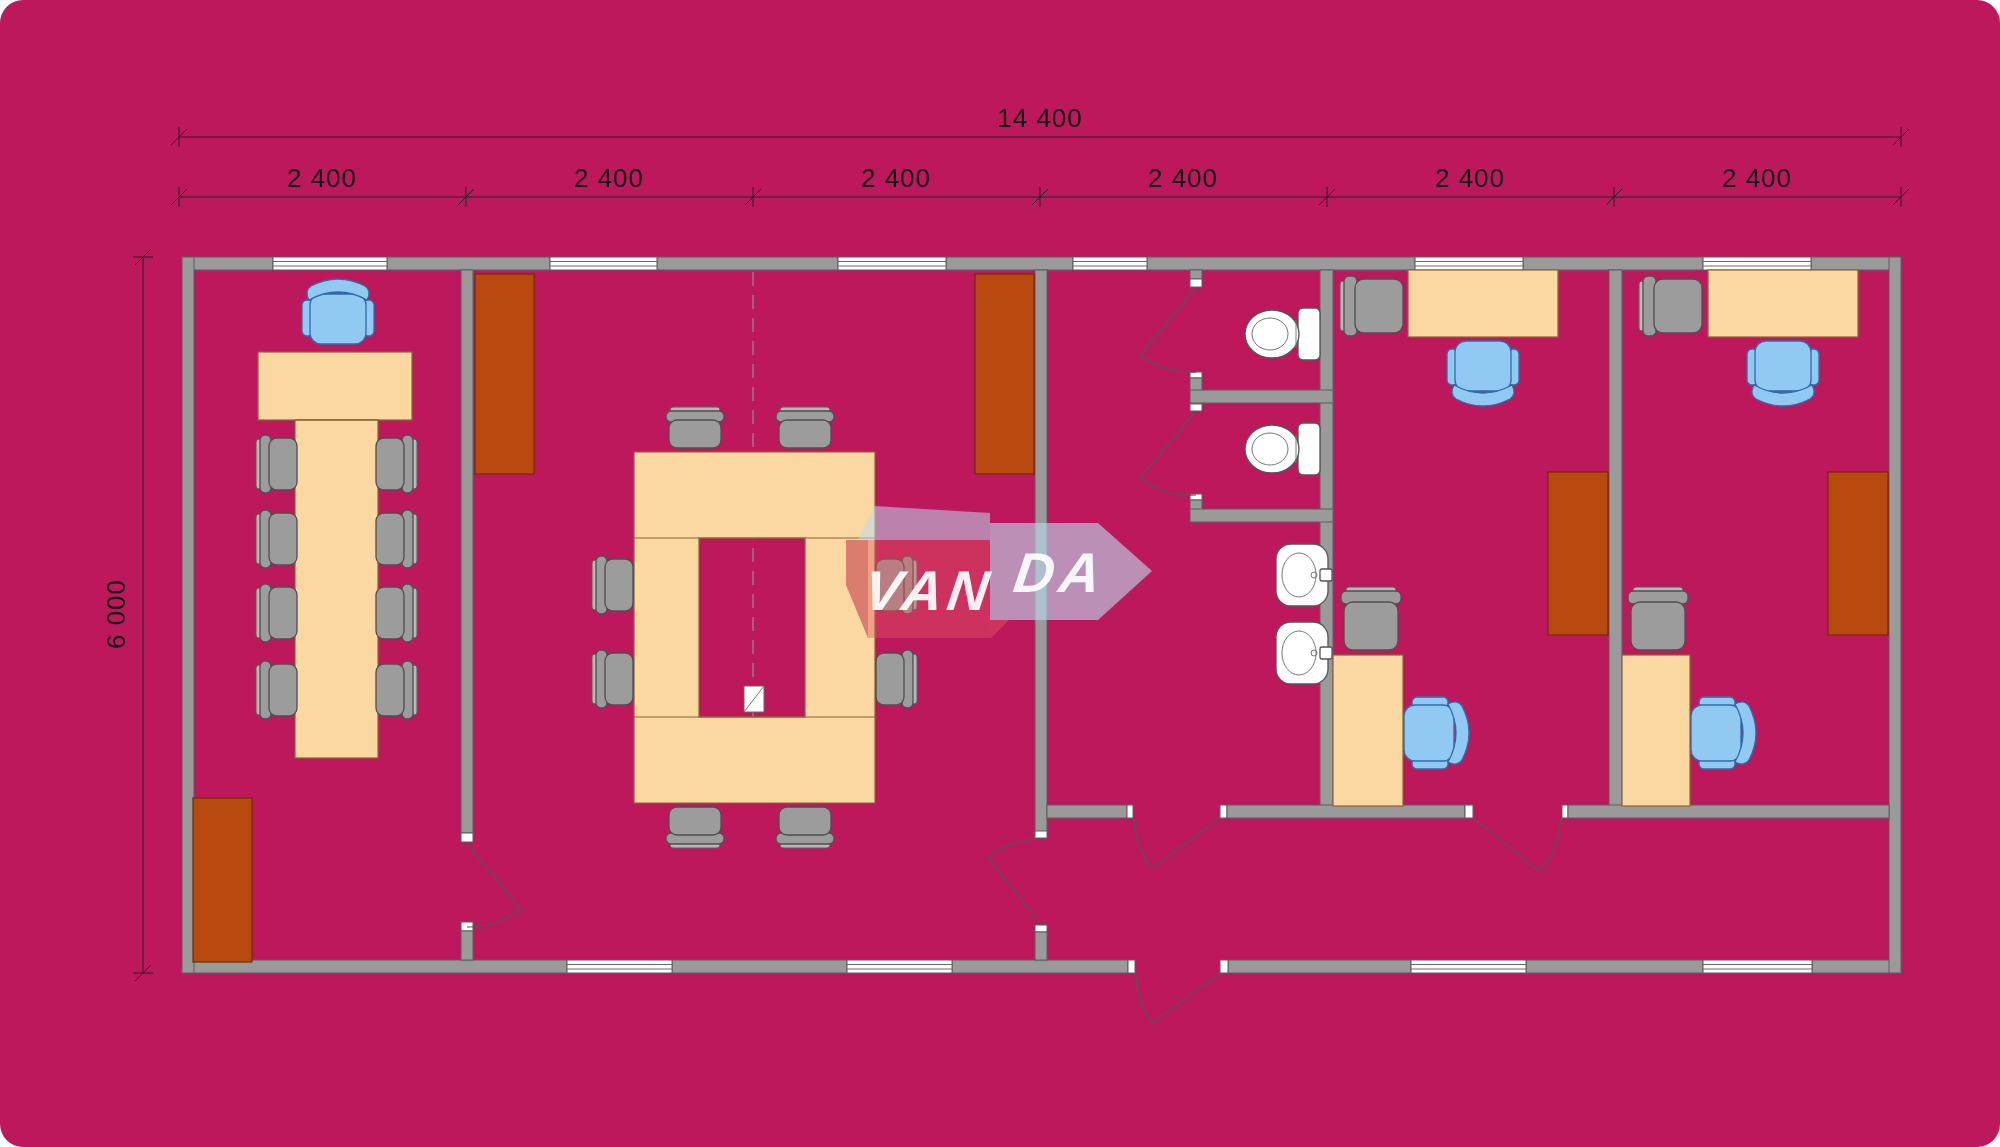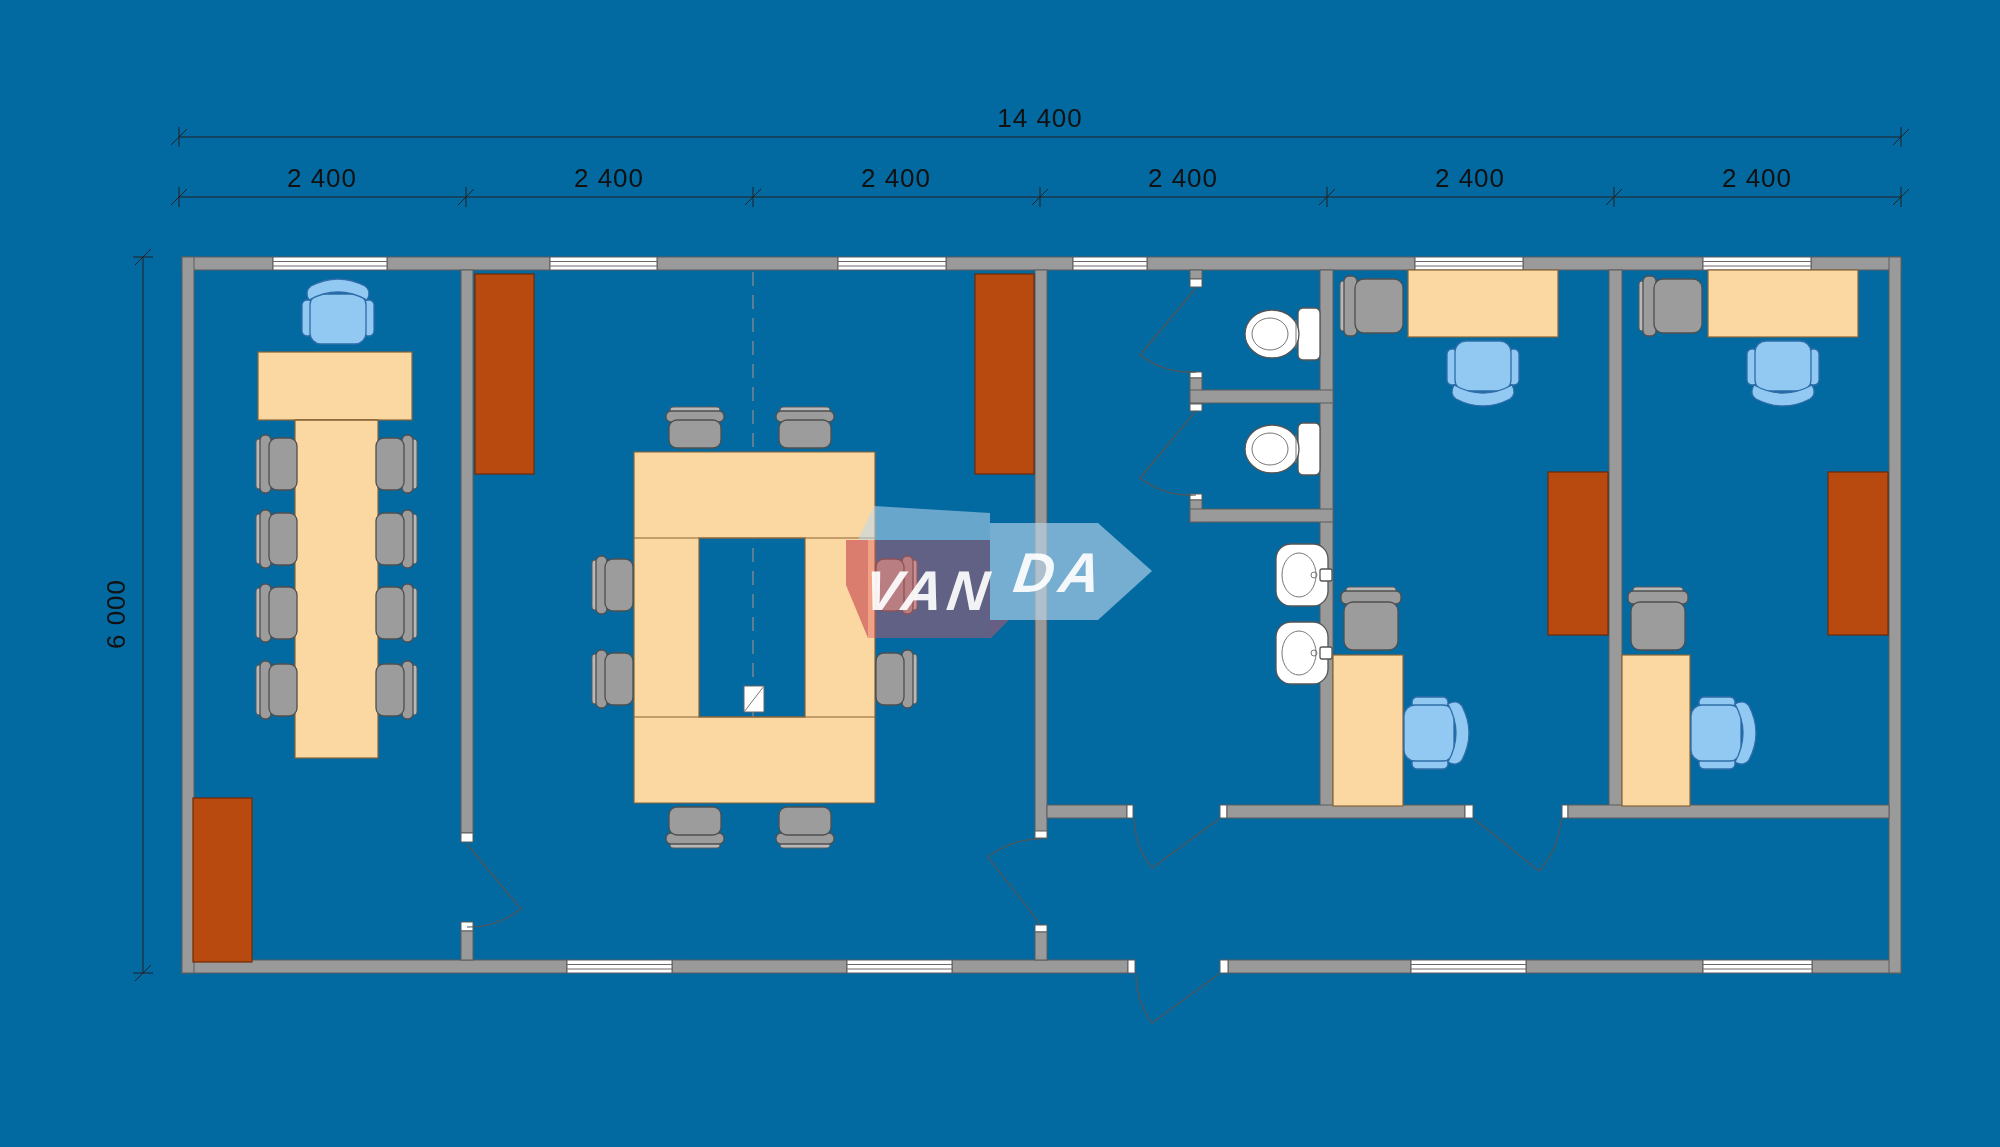--- a/index.html
+++ b/index.html
@@ -1,17 +1,17 @@
 <!DOCTYPE html>
 <html style="--wall: #9a9a9a; --desk: #fbd7a2; --cabinet: #b8490f; --chair-gray: #9c9c9c; --chair-gray-light: #b8b8b8; --chair-blue: #92c9f2; --logo-red: #e25560; --logo-blue: #bcd9ee;"><head>
 <meta charset="utf-8">
 <style>
   html,body{margin:0;padding:0;background:#ffffff;}
-  .stage{position:relative;width:2000px;height:1147px;background:#0369a1;overflow:hidden;
-         font-family:"Liberation Sans", sans-serif;}
+  .stage{position:relative;width:2000px;height:1147px;background:#be185d;overflow:hidden;
+         font-family:"Liberation Sans", sans-serif;border-radius:23px;}
   svg{position:absolute;left:0;top:0;}
   
   .wall{fill:var(--wall,#9a9a9a);stroke:#5d5d5d;stroke-width:1;}
   .jamb{fill:#ffffff;stroke:#5d5d5d;stroke-width:1;}
   .win{fill:#ffffff;stroke:#5d5d5d;stroke-width:1;}
   .winline{stroke:#6a6a6a;stroke-width:1;fill:none;}
   .desk{fill:var(--desk,#fbd7a2);stroke:#8a6536;stroke-width:1.2;}
   .deskline{stroke:#8a6536;stroke-width:1;fill:none;}
   .cab{fill:var(--cabinet,#b8490f);stroke:#6e2a06;stroke-width:1.2;}
   .cg{fill:var(--chair-gray,#9c9c9c);stroke:#4f4f4f;stroke-width:1.3;}

